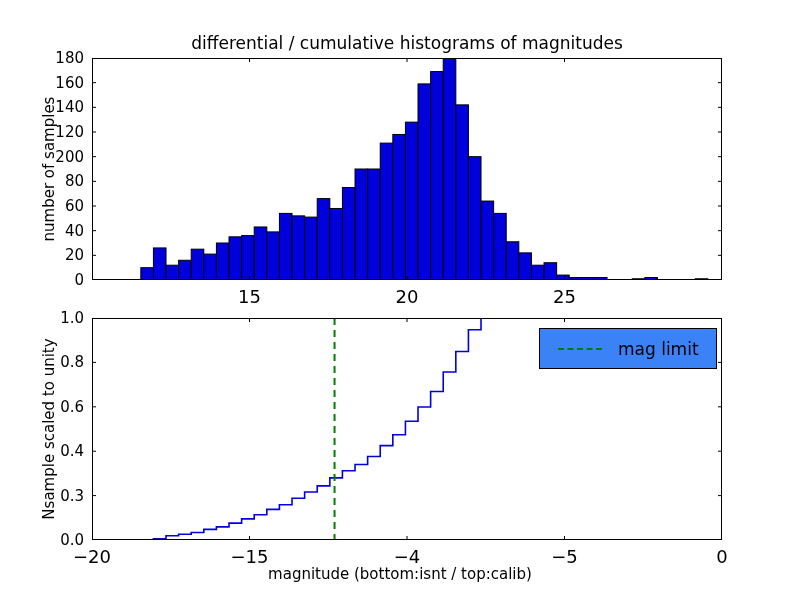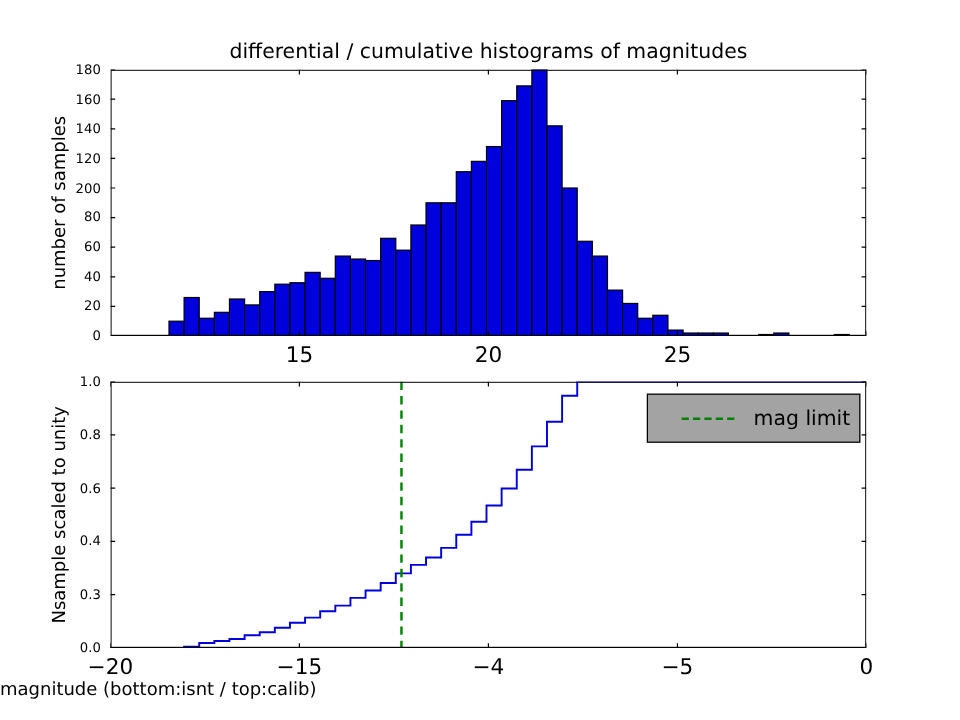--- a/index.html
+++ b/index.html
@@ -31,49 +31,50 @@
     font-size: 15px;
     color: #000000;
     transform-origin: 50% 50%;
     white-space: nowrap;
     text-align: center;
   }
   .xlabel {
     position: absolute;
     font-size: 15px;
     color: #000000;
+    text-align: center;
     white-space: nowrap;
     width: 100%;
     left: 0;
   }
   .tick-label-y {
     position: absolute;
-    font-size: 11px;
+    font-size: 15px;
     color: #000000;
     text-align: right;
     white-space: nowrap;
     transform: translateY(-50%);
   }
   .tick-label-x {
     position: absolute;
     font-size: 18px;
     color: #000000;
     text-align: center;
     white-space: nowrap;
     transform: translateX(-50%);
   }
   svg { display: block; }
   .legend-box {
     position: absolute;
-    background: #a3a3a3;
+    background: #3b82f6;
     border: 1px solid #000000;
     box-sizing: border-box;
     display: flex;
     align-items: center;
-    padding: 0 28px;
+    padding: 0 18px;
   }
   .legend-sample {
     width: 44px;
     height: 2px;
     margin-right: 16px;
     flex: 0 0 auto;
   }
   .legend-text {
     font-size: 17px;
     color: #000000;

